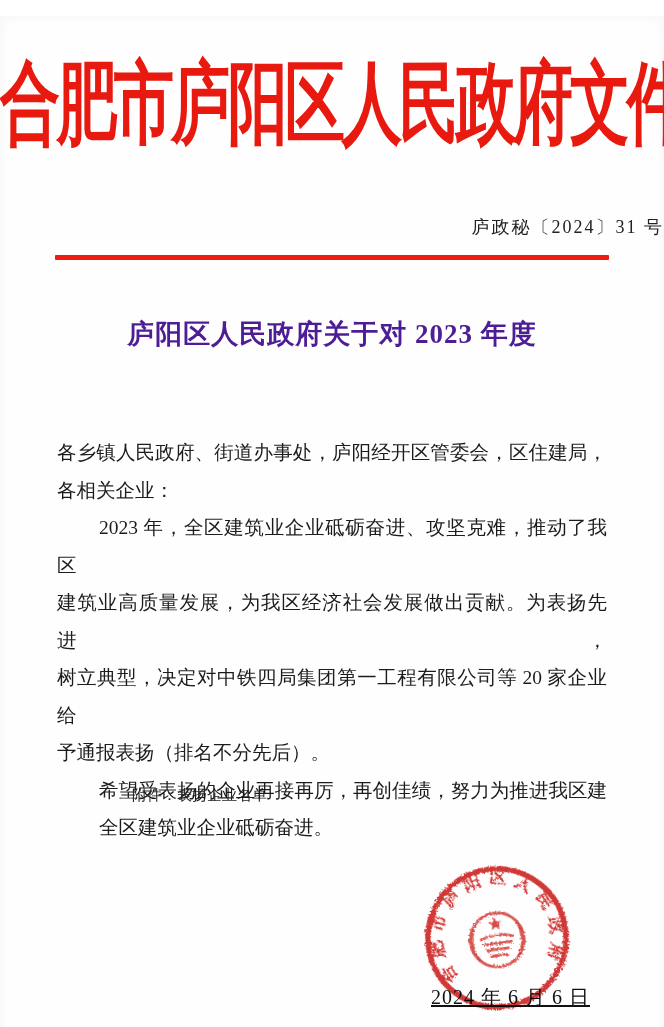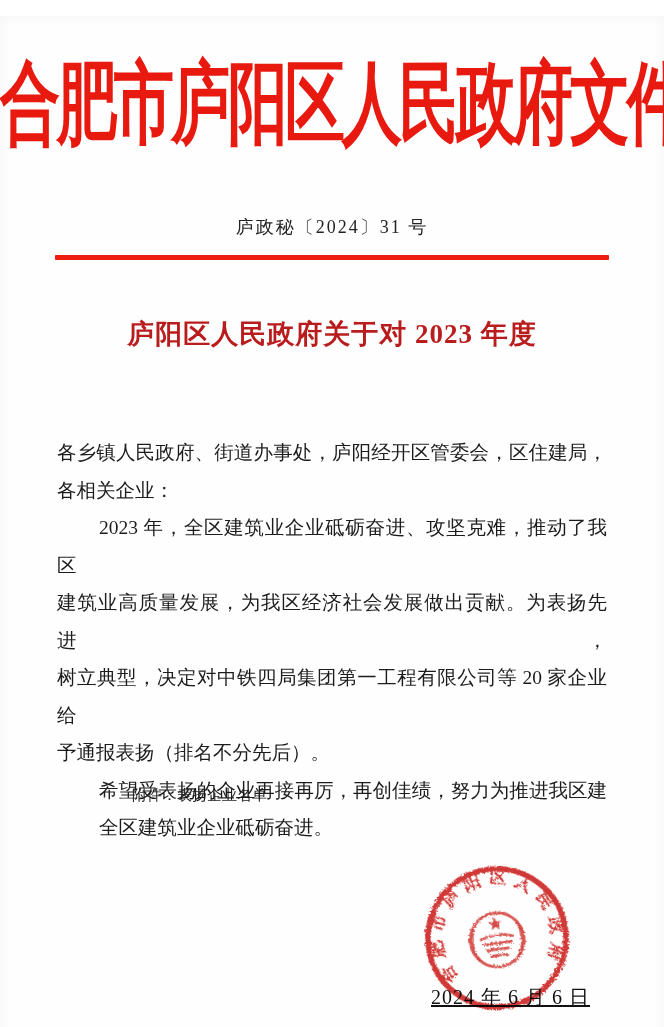--- a/index.html
+++ b/index.html
@@ -28,21 +28,21 @@
     color: #e8190f;
     transform: scaleY(1.5);
     transform-origin: center top;
     white-space: nowrap;
   }
 
   
   .doc-number {
     position: absolute;
     top: 199px; left: 0; right: 0;
-    text-align: center;
+    text-align: right;
     font-size: 18px;
     letter-spacing: 2px;
     color: #222;
   }
 
   
   .red-rule {
     position: absolute;
     top: 239px; left: 55px;
     width: 554px; height: 5px;
@@ -52,21 +52,21 @@
 
   
   .doc-title {
     position: absolute;
     top: 298px; left: 0; right: 0;
     text-align: center;
     font-size: 27px;
     font-weight: bold;
     line-height: 40px;
     letter-spacing: 1px;
-    color: #b91c1c;
+    color: #4c1d95;
   }
 
   
   .body-text {
     position: absolute;
     top: 418px; left: 57px;
     width: 550px;
     font-size: 19.5px;
     line-height: 37.5px;
     color: #1c1c1c;

